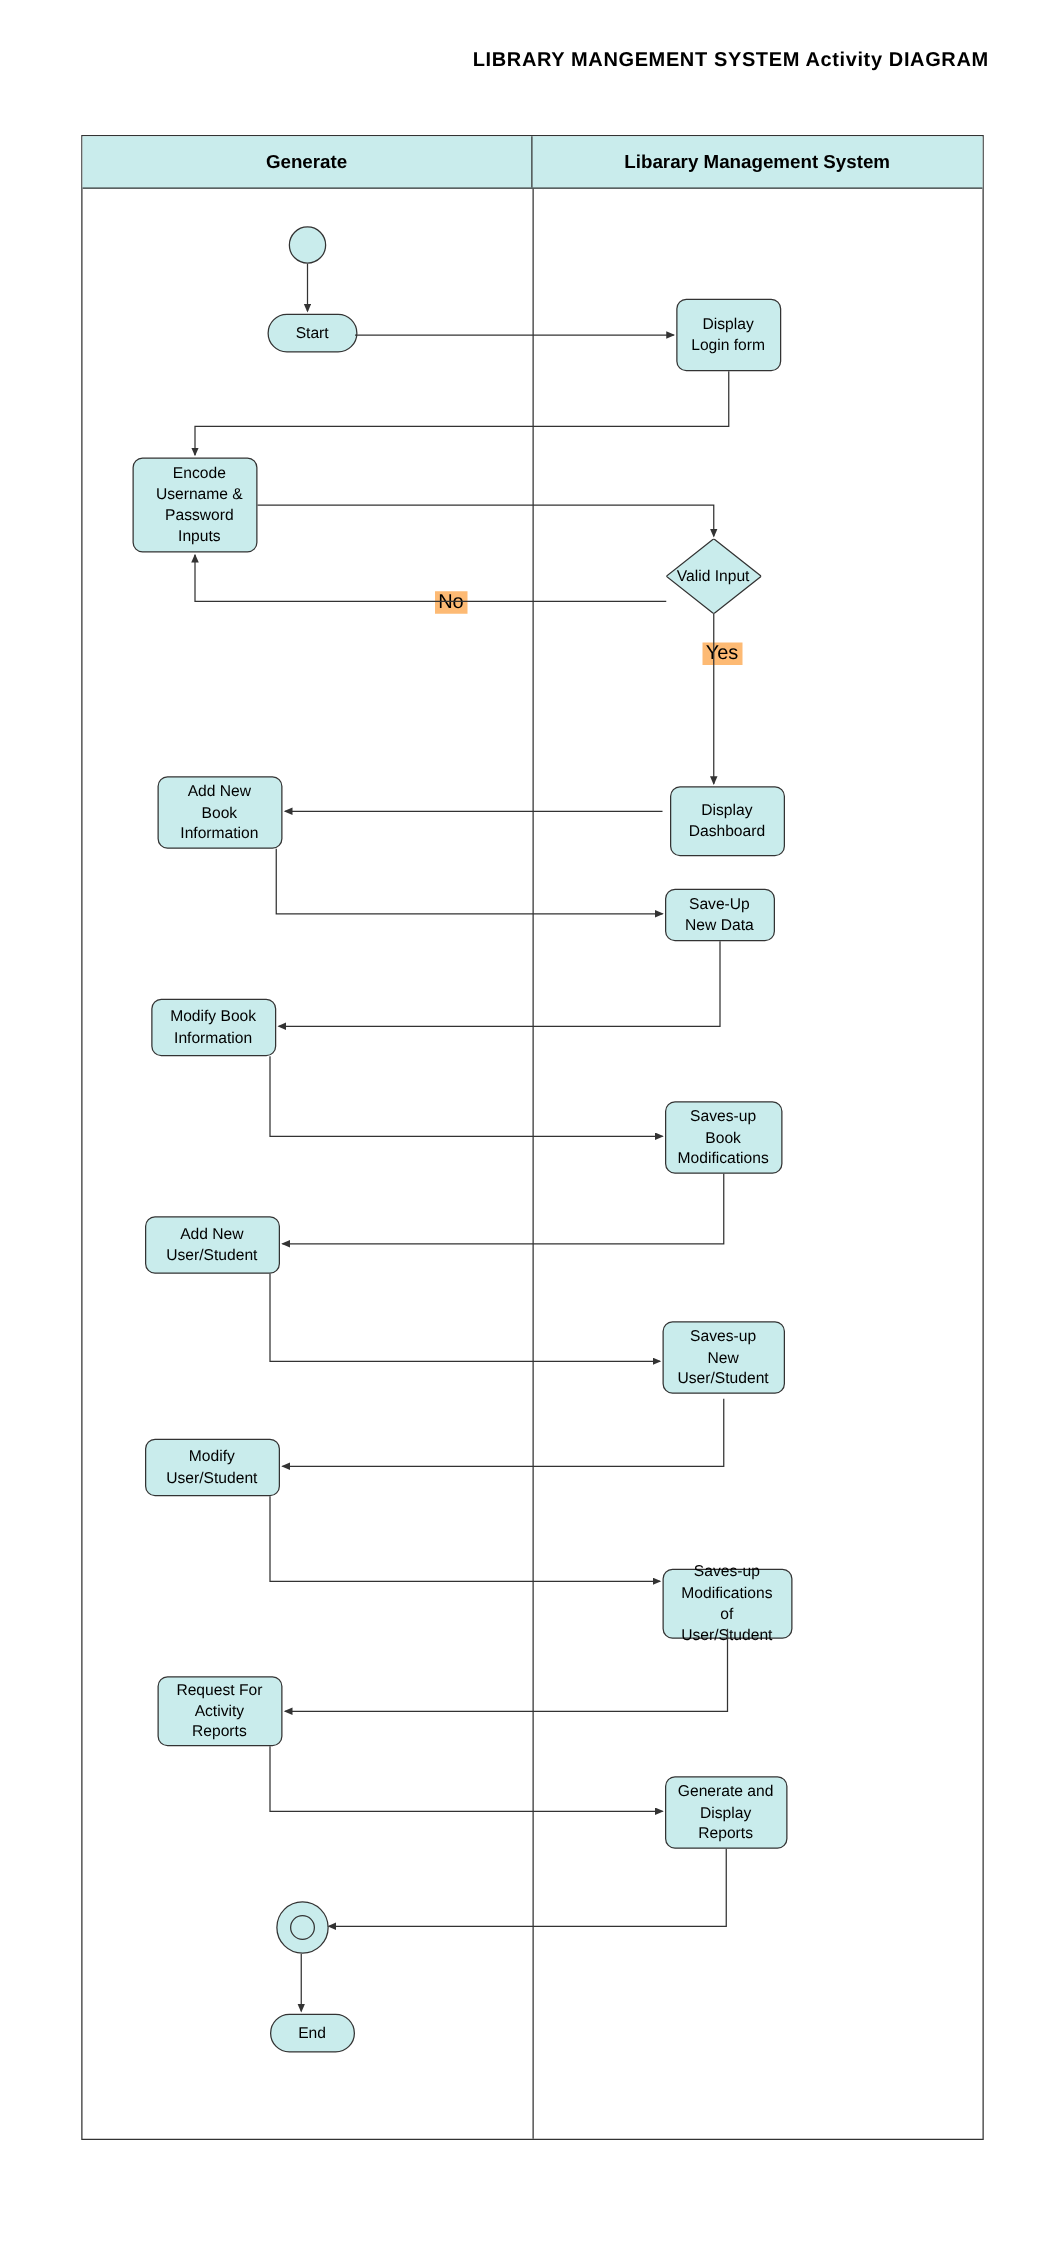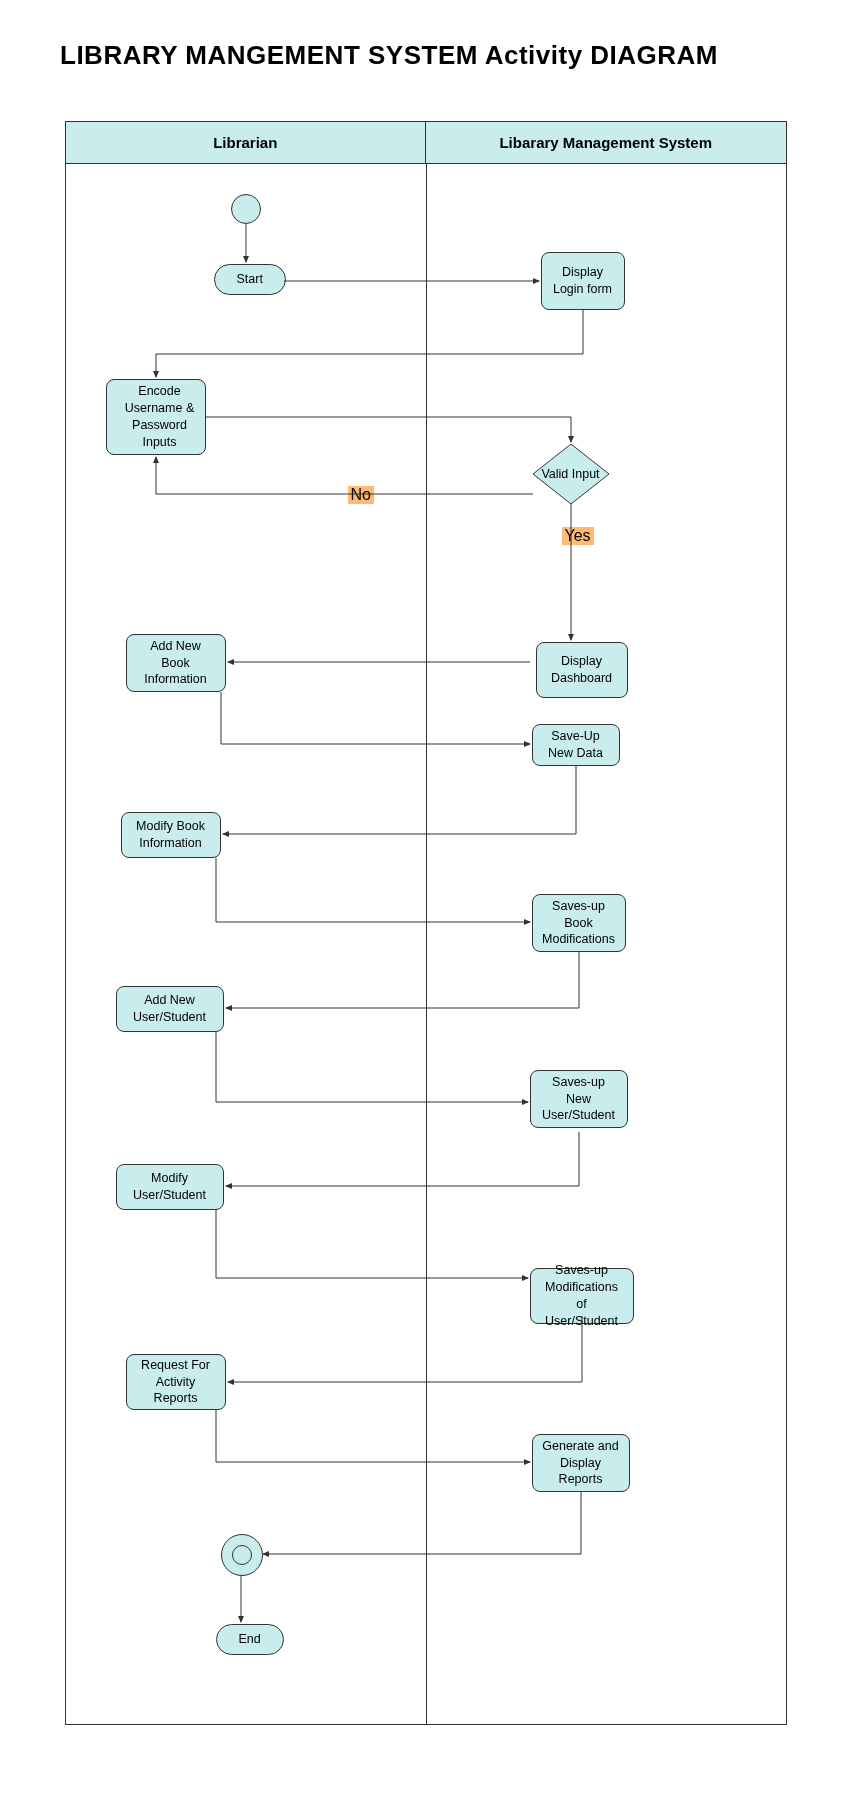--- a/index.html
+++ b/index.html
@@ -2,23 +2,23 @@
 <html><head>
 <meta charset="utf-8">
 <style>
   body {
     margin: 0;
     padding: 40px 60px;
     font-family: Verdana, Geneva, sans-serif;
     background: #ffffff;
   }
   .title {
-    font-size: 26px;
+    font-size: 16px;
     font-weight: bold;
-    text-align: left;
+    text-align: right;
     margin-bottom: 50px;
     letter-spacing: 0.5px;
   }
   .swimlanes {
     position: relative;
     width: 720px;
     margin: 0 auto;
     border: 1px solid #333;
     background: #fff;
   }
@@ -127,21 +127,21 @@
     padding: 0 3px;
   }
 </style>
 </head>
 <body>
 
 <div class="title">LIBRARY MANGEMENT SYSTEM Activity DIAGRAM</div>
 
 <div class="swimlanes">
   <div class="lane-headers">
-    <div class="lane-header">Librarian</div>
+    <div class="lane-header">Generate</div>
     <div class="lane-header">Libarary Management System</div>
   </div>
   <div class="lane-body">
     <div class="vline"></div>
 
     <div class="circle-open" style="left:165px; top:30px;"></div>
     <div class="node start-node" style="left:148px; top:100px;">Start</div>
 
     <div class="node" style="left:40px; top:215px; width:100px; height:76px;padding-left:16px;">Encode Username &amp; Password Inputs</div>
 

